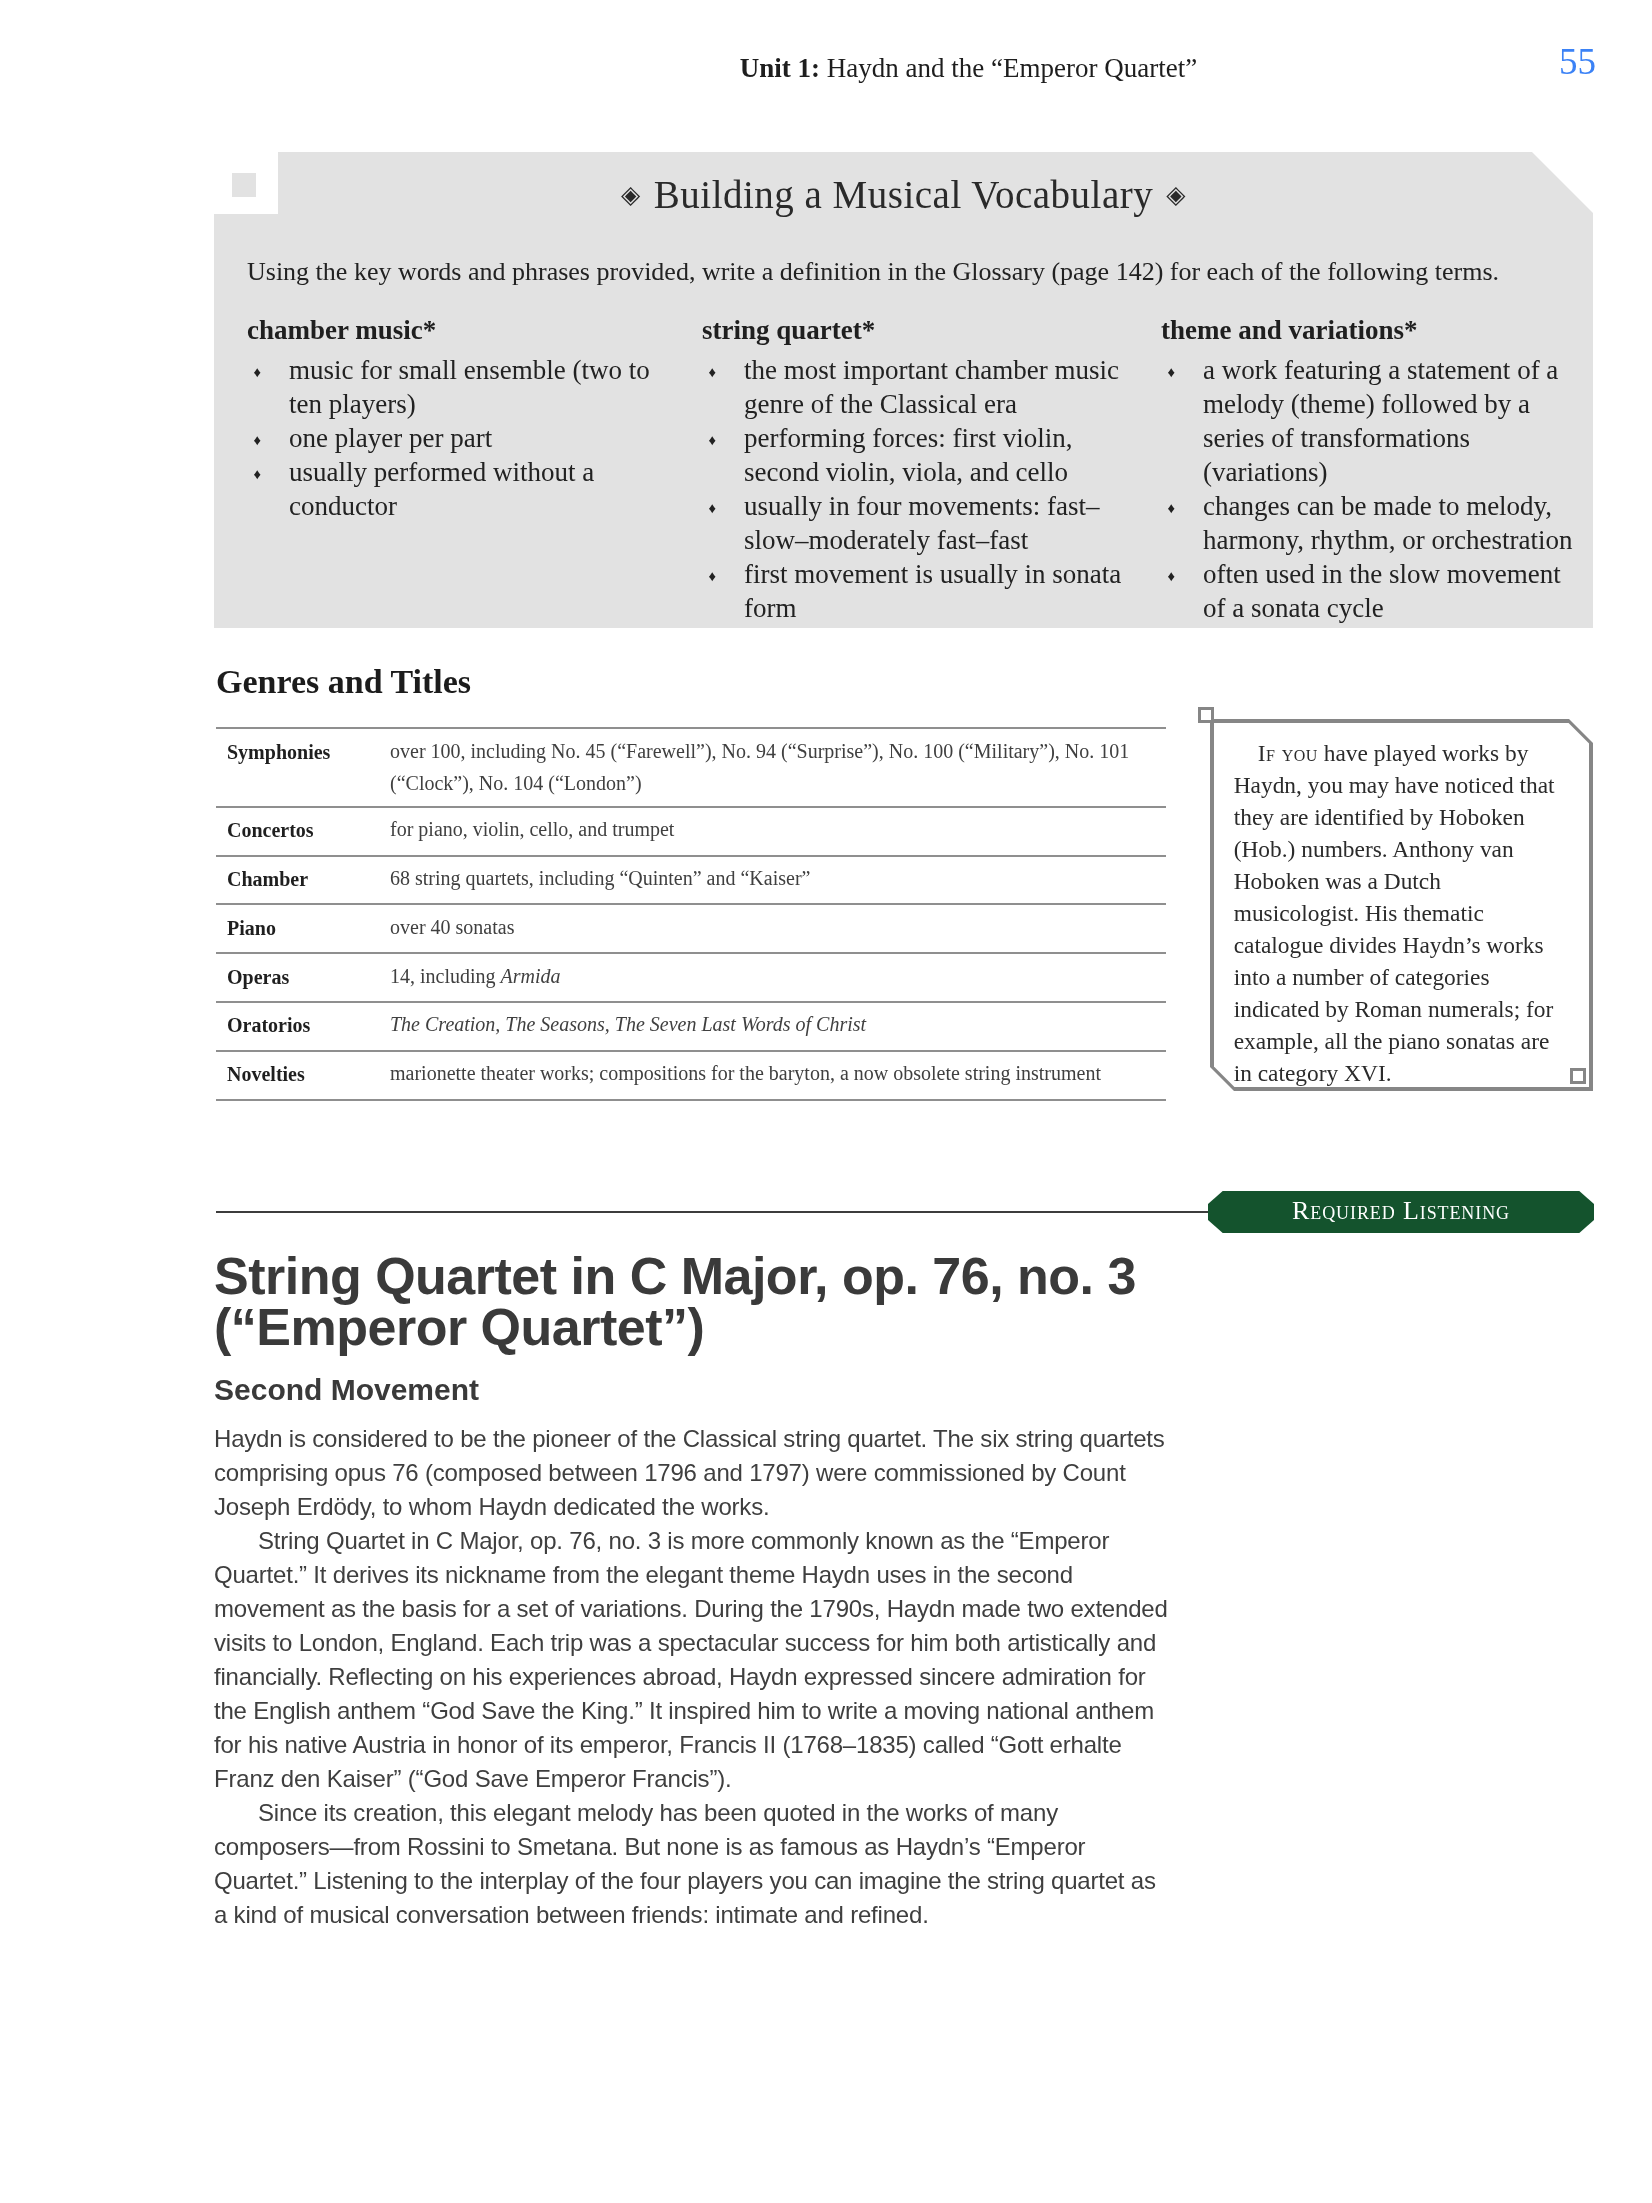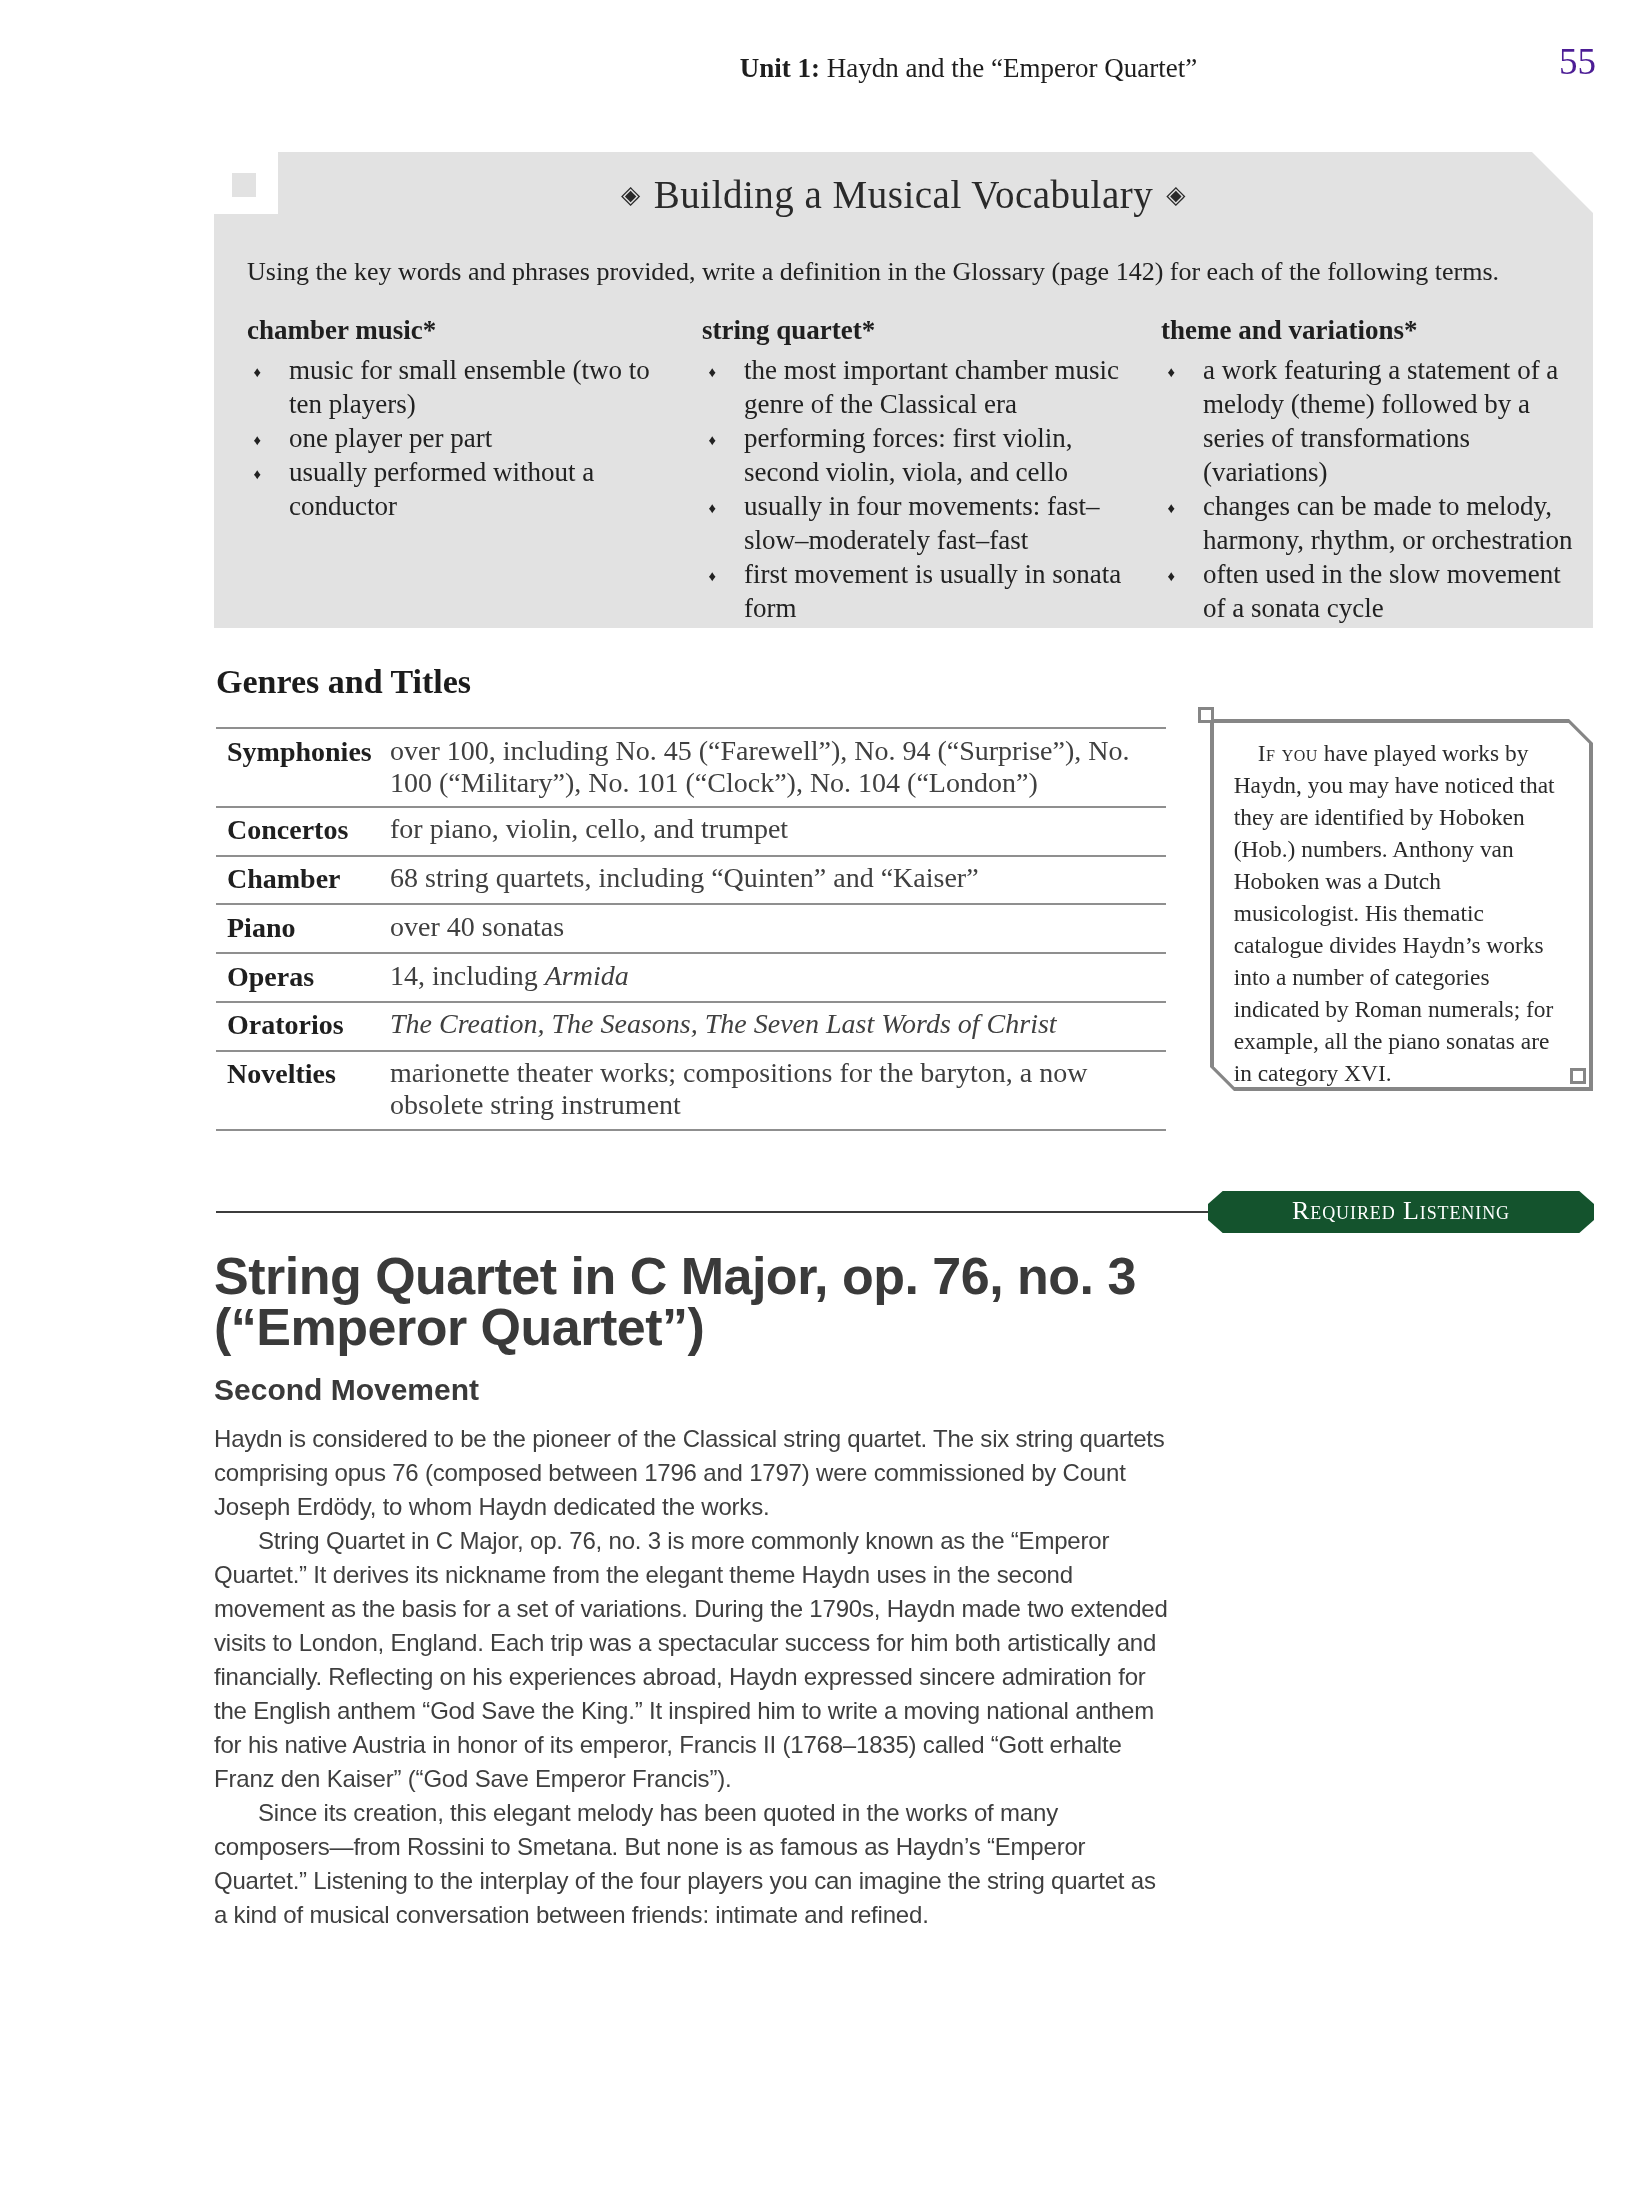--- a/index.html
+++ b/index.html
@@ -9,21 +9,21 @@
     font-family:"Liberation Serif", serif; color:#262626; overflow:hidden;
   }
 
   
   .running-head {
     position:absolute; left:280px; top:53px; width:1377px; text-align:center;
     font-size:27px; color:#1e1e1e;
   }
   .running-head b { font-weight:bold; }
   .folio {
-    position:absolute; right:57px; top:40px; font-size:37px; color:#4c1d95;
+    position:absolute; right:57px; top:40px; font-size:37px; color:#3b82f6;
   }
 
   
   .vocab-box {
     position:absolute; left:214px; top:152px; width:1379px; height:476px;
     background:#e2e2e2;
     clip-path: polygon(0 62px, 64px 62px, 64px 0, calc(100% - 61px) 0, 100% 61px, 100% 100%, 0 100%);
   }
   .vocab-chip {
     position:absolute; left:232px; top:173px; width:24px; height:24px; background:#e2e2e2;
@@ -43,21 +43,21 @@
   .vlist { list-style:none; }
   .vlist li { position:relative; padding-left:42px; font-size:27px; line-height:34px; color:#222; }
   .vlist .blt { position:absolute; left:6.4px; top:1.8px; font-size:14.7px; color:#222; }
 
   
   .genres-heading {
     position:absolute; left:216px; top:663px; font-size:34px; font-weight:bold; color:#1c1c1c;
   }
   .genres-table {
     position:absolute; left:216px; top:727px; width:950px;
-    border-top:2.8px solid #8f8f8f; font-size:28px;
+    border-top:2.8px solid #8f8f8f; font-size:20px;
   }
   .g-row { display:flex; border-bottom:2.8px solid #8f8f8f; padding:5.5px 0 7.3px 0; }
   .g-label { width:174px; padding-left:11px; font-weight:bold; color:#1f1f1f; line-height:34px; flex:none; }
   .g-val { flex:1; color:#404040; line-height:32px; padding-right:5.5px; }
   .g-val .it { font-style:italic; }
 
   
   .note-box {
     position:absolute; left:1210px; top:719px; width:383px; height:372px;
     background:#868686;

